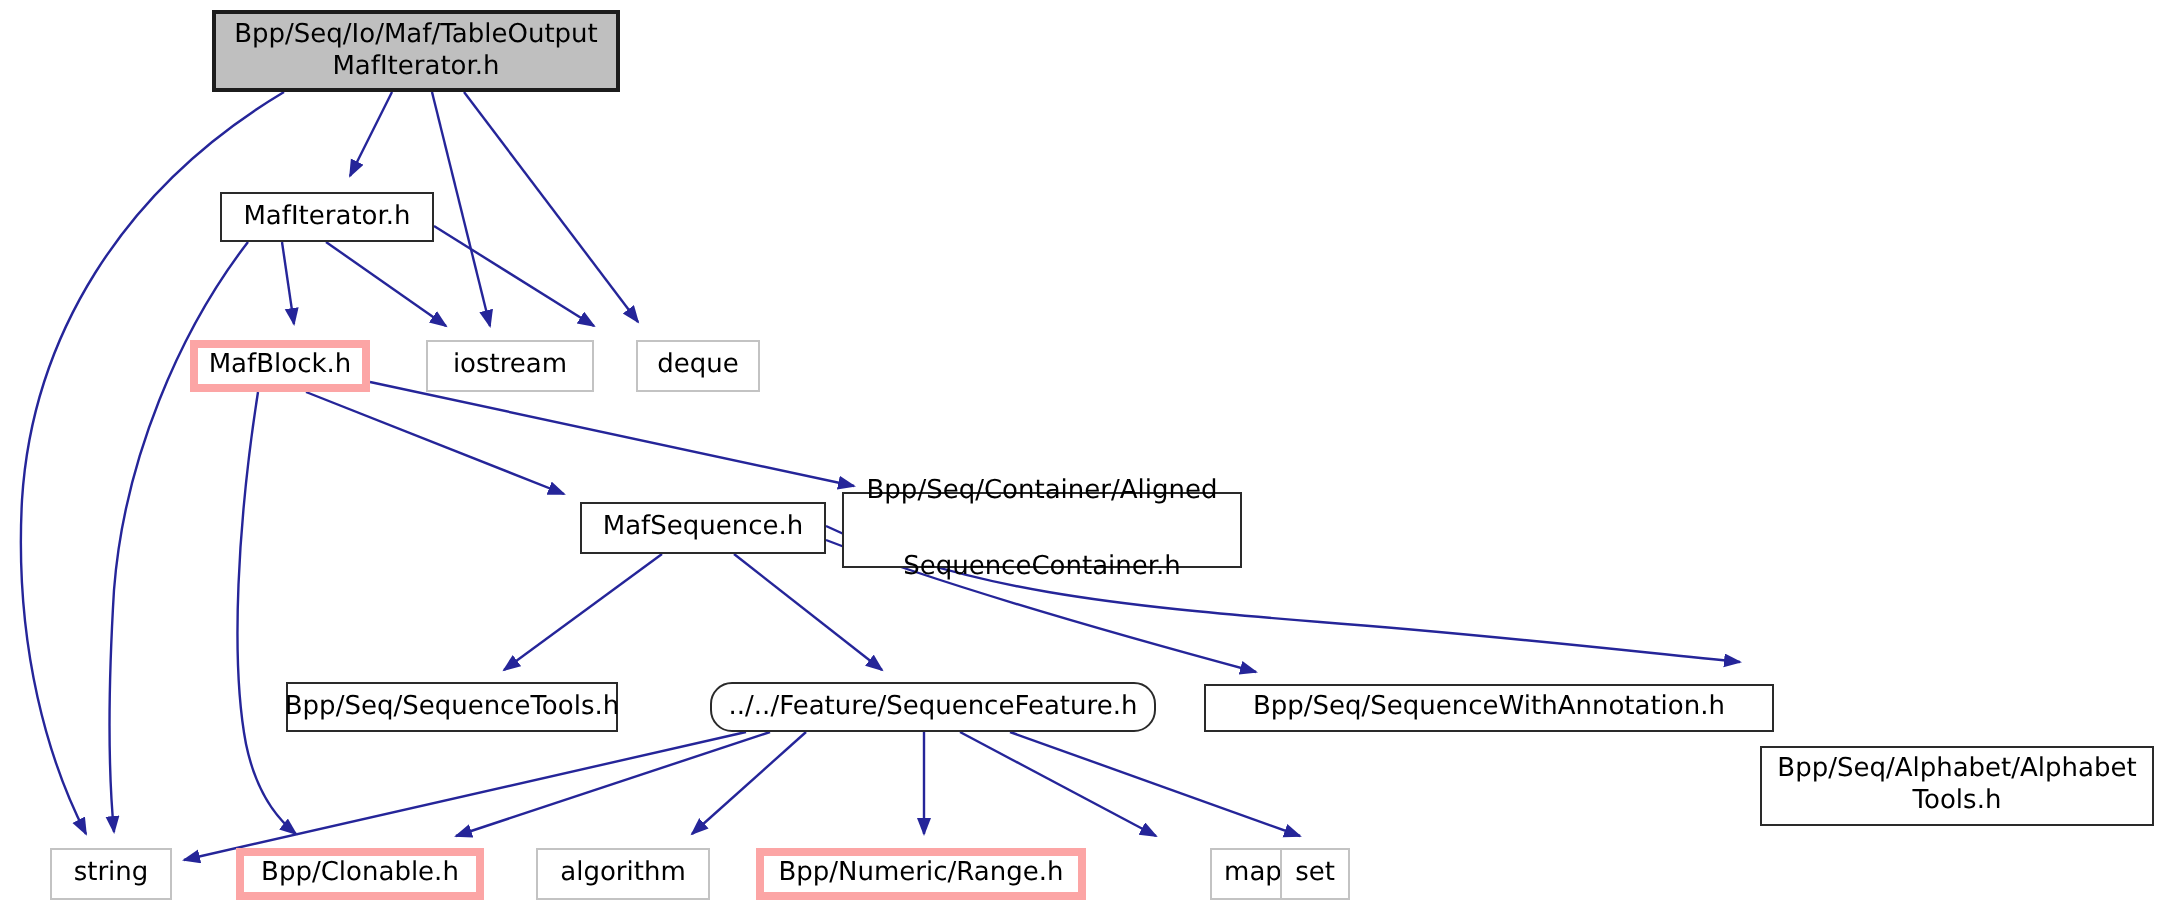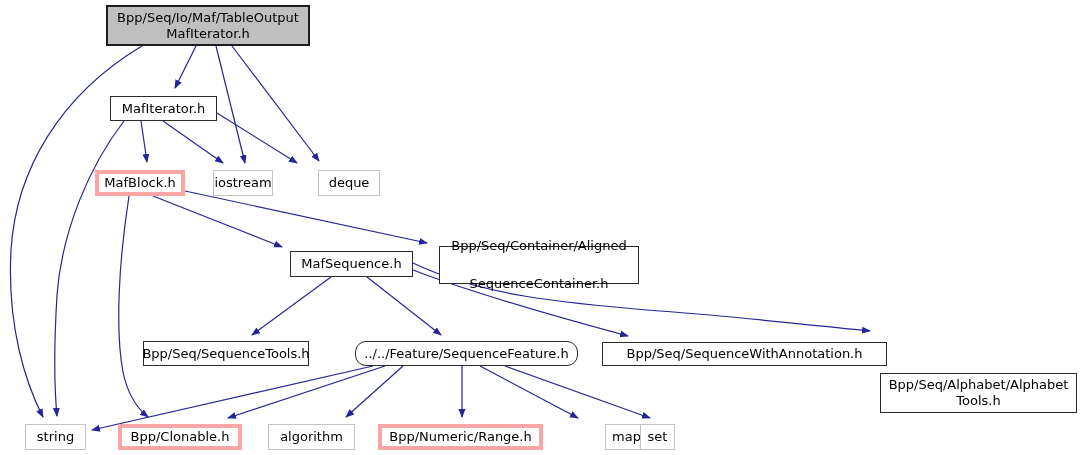--- a/index.html
+++ b/index.html
@@ -30,24 +30,24 @@
   }
   .node span { display: block; }
   .node.external { border-color: #c3c3c3; }
   .node.bold { border: 4px solid #fca5a5; }
   .node.main { background: #bfbfbf; border: 2px solid #1c1c1c; }
 
   
   .n-main          { left: 106px; top:   5px; width: 204px; height: 41px; }
   .n-mafiterator   { left: 110px; top:  96px; width: 107px; height: 25px; }
   .n-mafblock      { left:  95px; top: 170px; width:  90px; height: 26px; }
-  .n-iostream      { left: 213px; top: 170px; width:  60px; height: 26px; text-align: right; }
+  .n-iostream      { left: 213px; top: 170px; width:  84px; height: 26px; text-align: right; }
   .n-deque         { left: 318px; top: 170px; width:  62px; height: 26px; }
   .n-mafsequence   { left: 290px; top: 251px; width: 123px; height: 26px; }
-  .n-asc           { left: 439px; top: 246px; width: 200px; height: 38px; gap: 22px; }
+  .n-asc           { left: 421px; top: 246px; width: 200px; height: 38px; gap: 22px; }
   .n-seqtools      { left: 143px; top: 341px; width: 166px; height: 25px; }
   .n-seqfeature    { left: 355px; top: 341px; width: 223px; height: 25px; border-radius: 11px; }
   .n-swa           { left: 602px; top: 342px; width: 285px; height: 24px; }
   .n-alphabettools { left: 880px; top: 335px; width: 197px; height: 40px; margin-top: 38px; }
   .n-string        { left:  25px; top: 424px; width:  61px; height: 26px; }
   .n-clonable      { left: 118px; top: 424px; width: 124px; height: 26px; }
   .n-algorithm     { left: 268px; top: 424px; width:  87px; height: 26px; }
   .n-range         { left: 378px; top: 424px; width: 165px; height: 26px; }
   .n-map           { left: 565px; top: 424px; width:  43px; height: 26px; margin-left: 40px; }
   .n-set           { left: 640px; top: 424px; width:  35px; height: 26px; }

